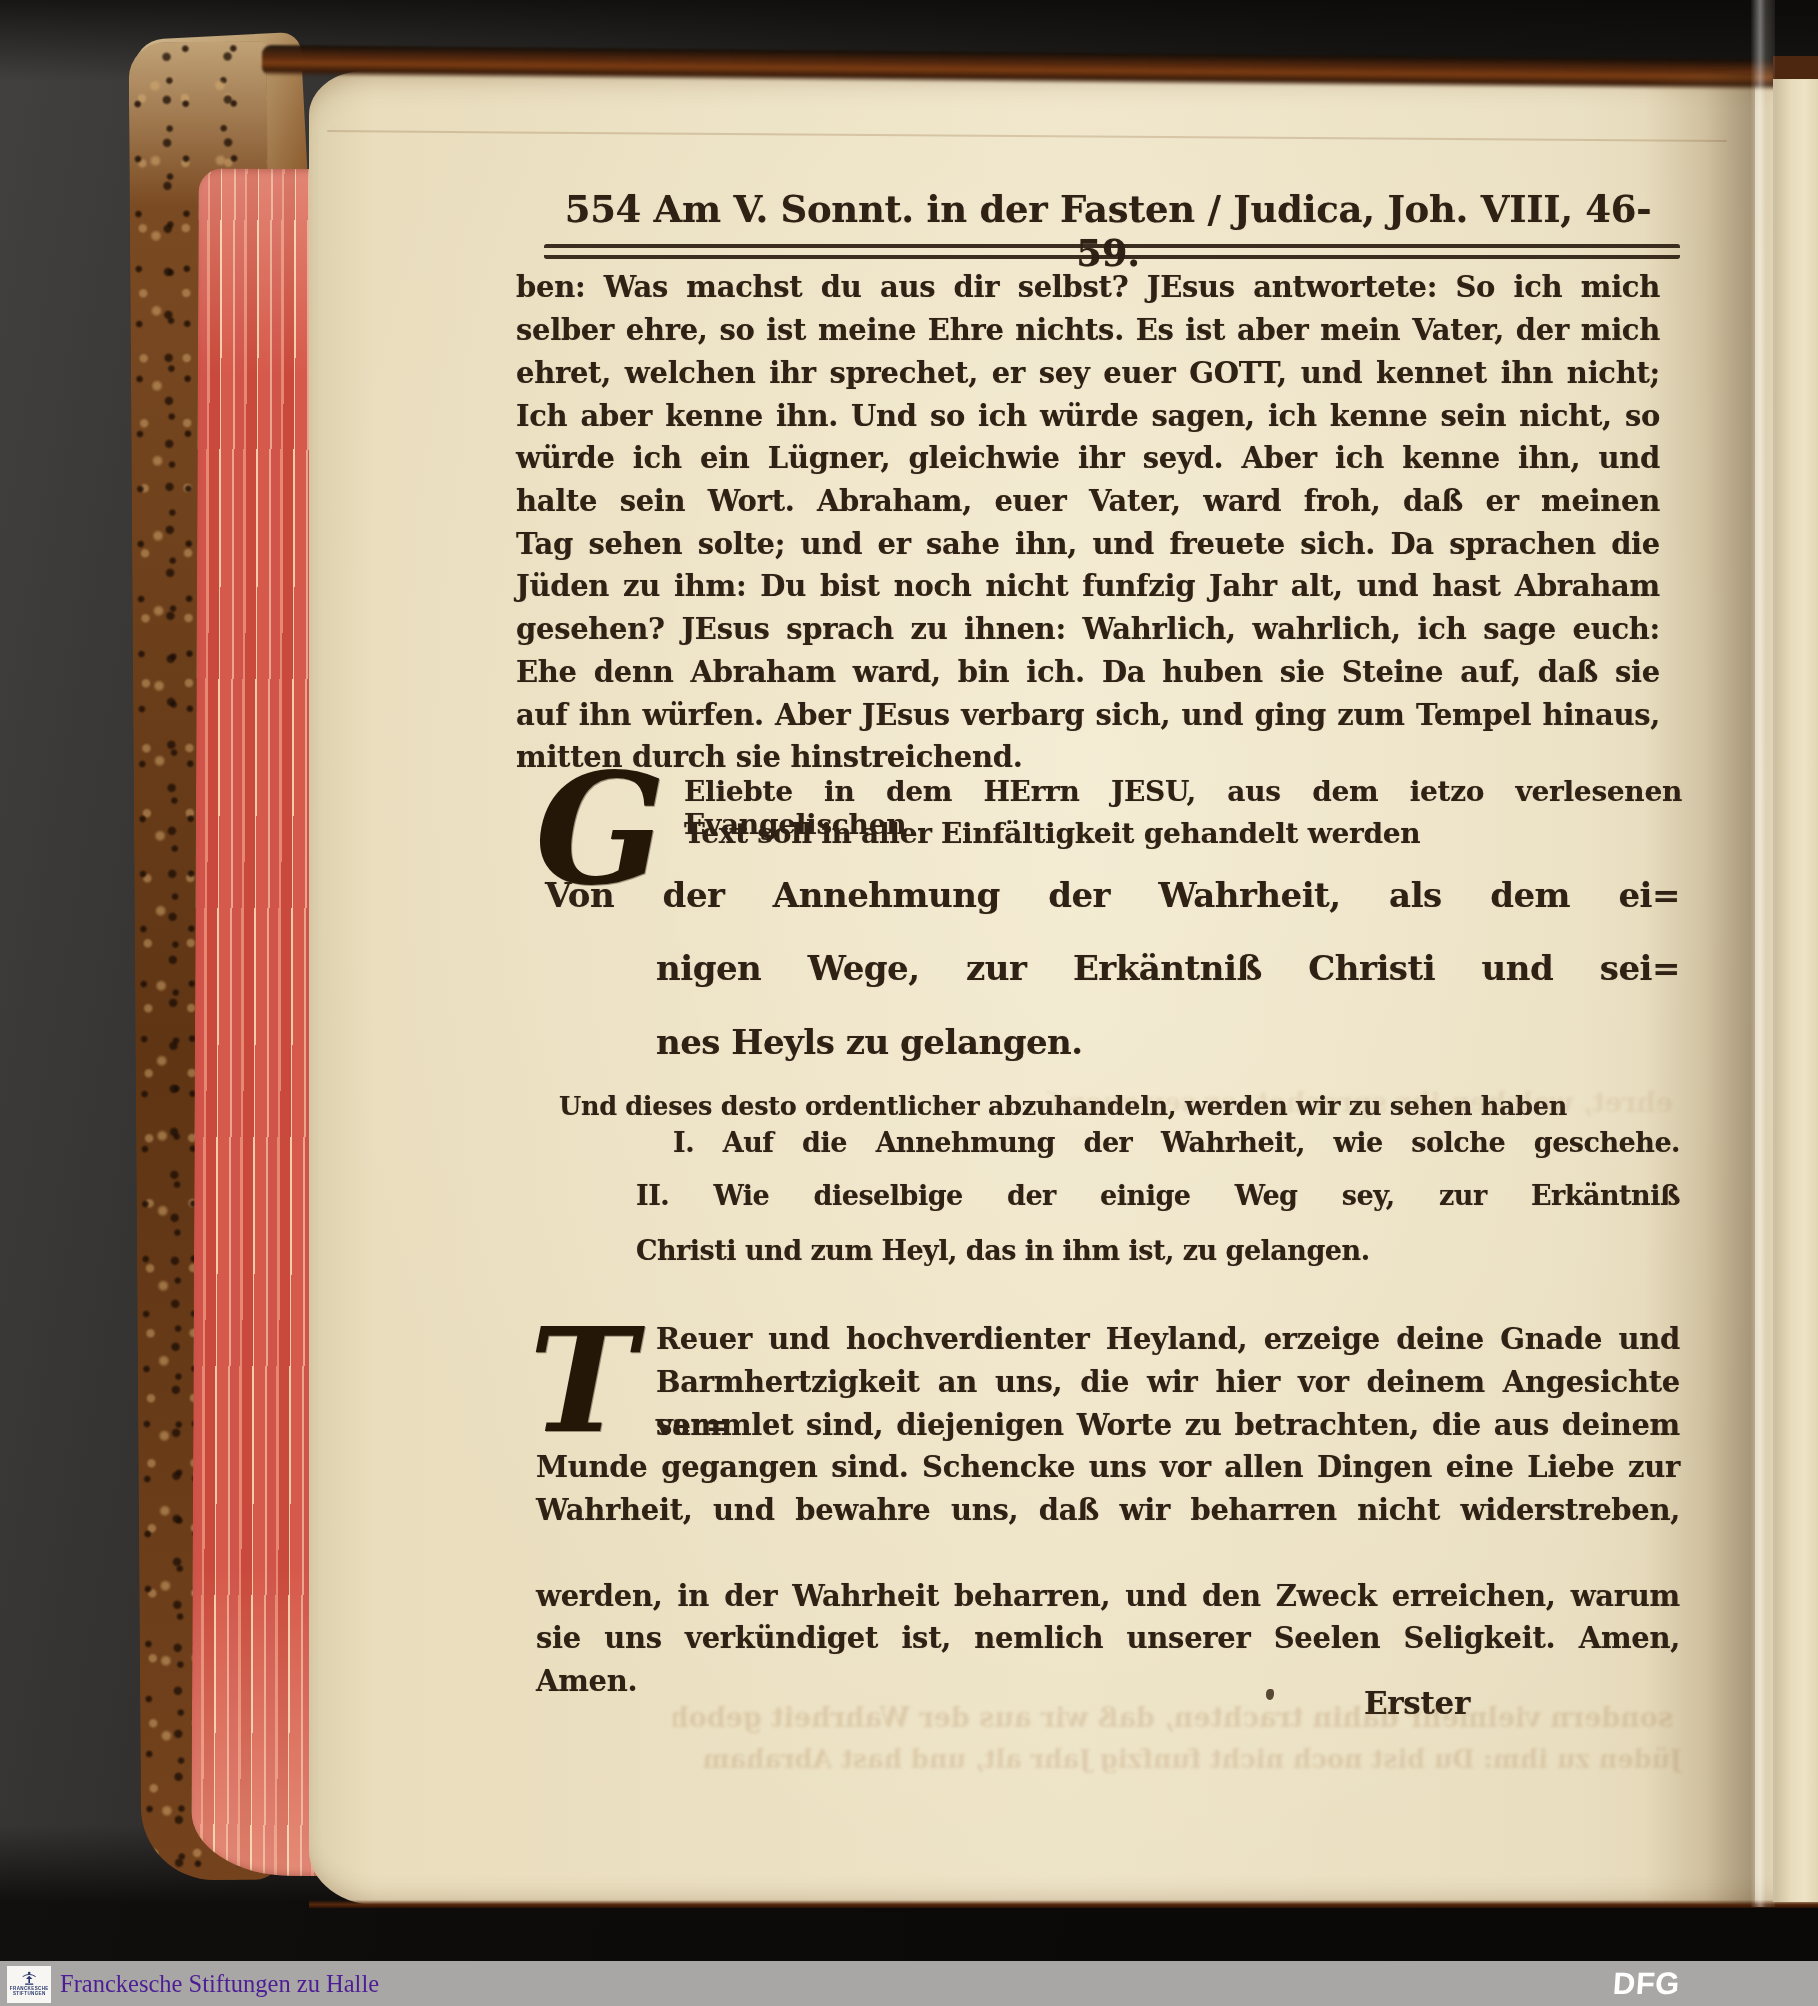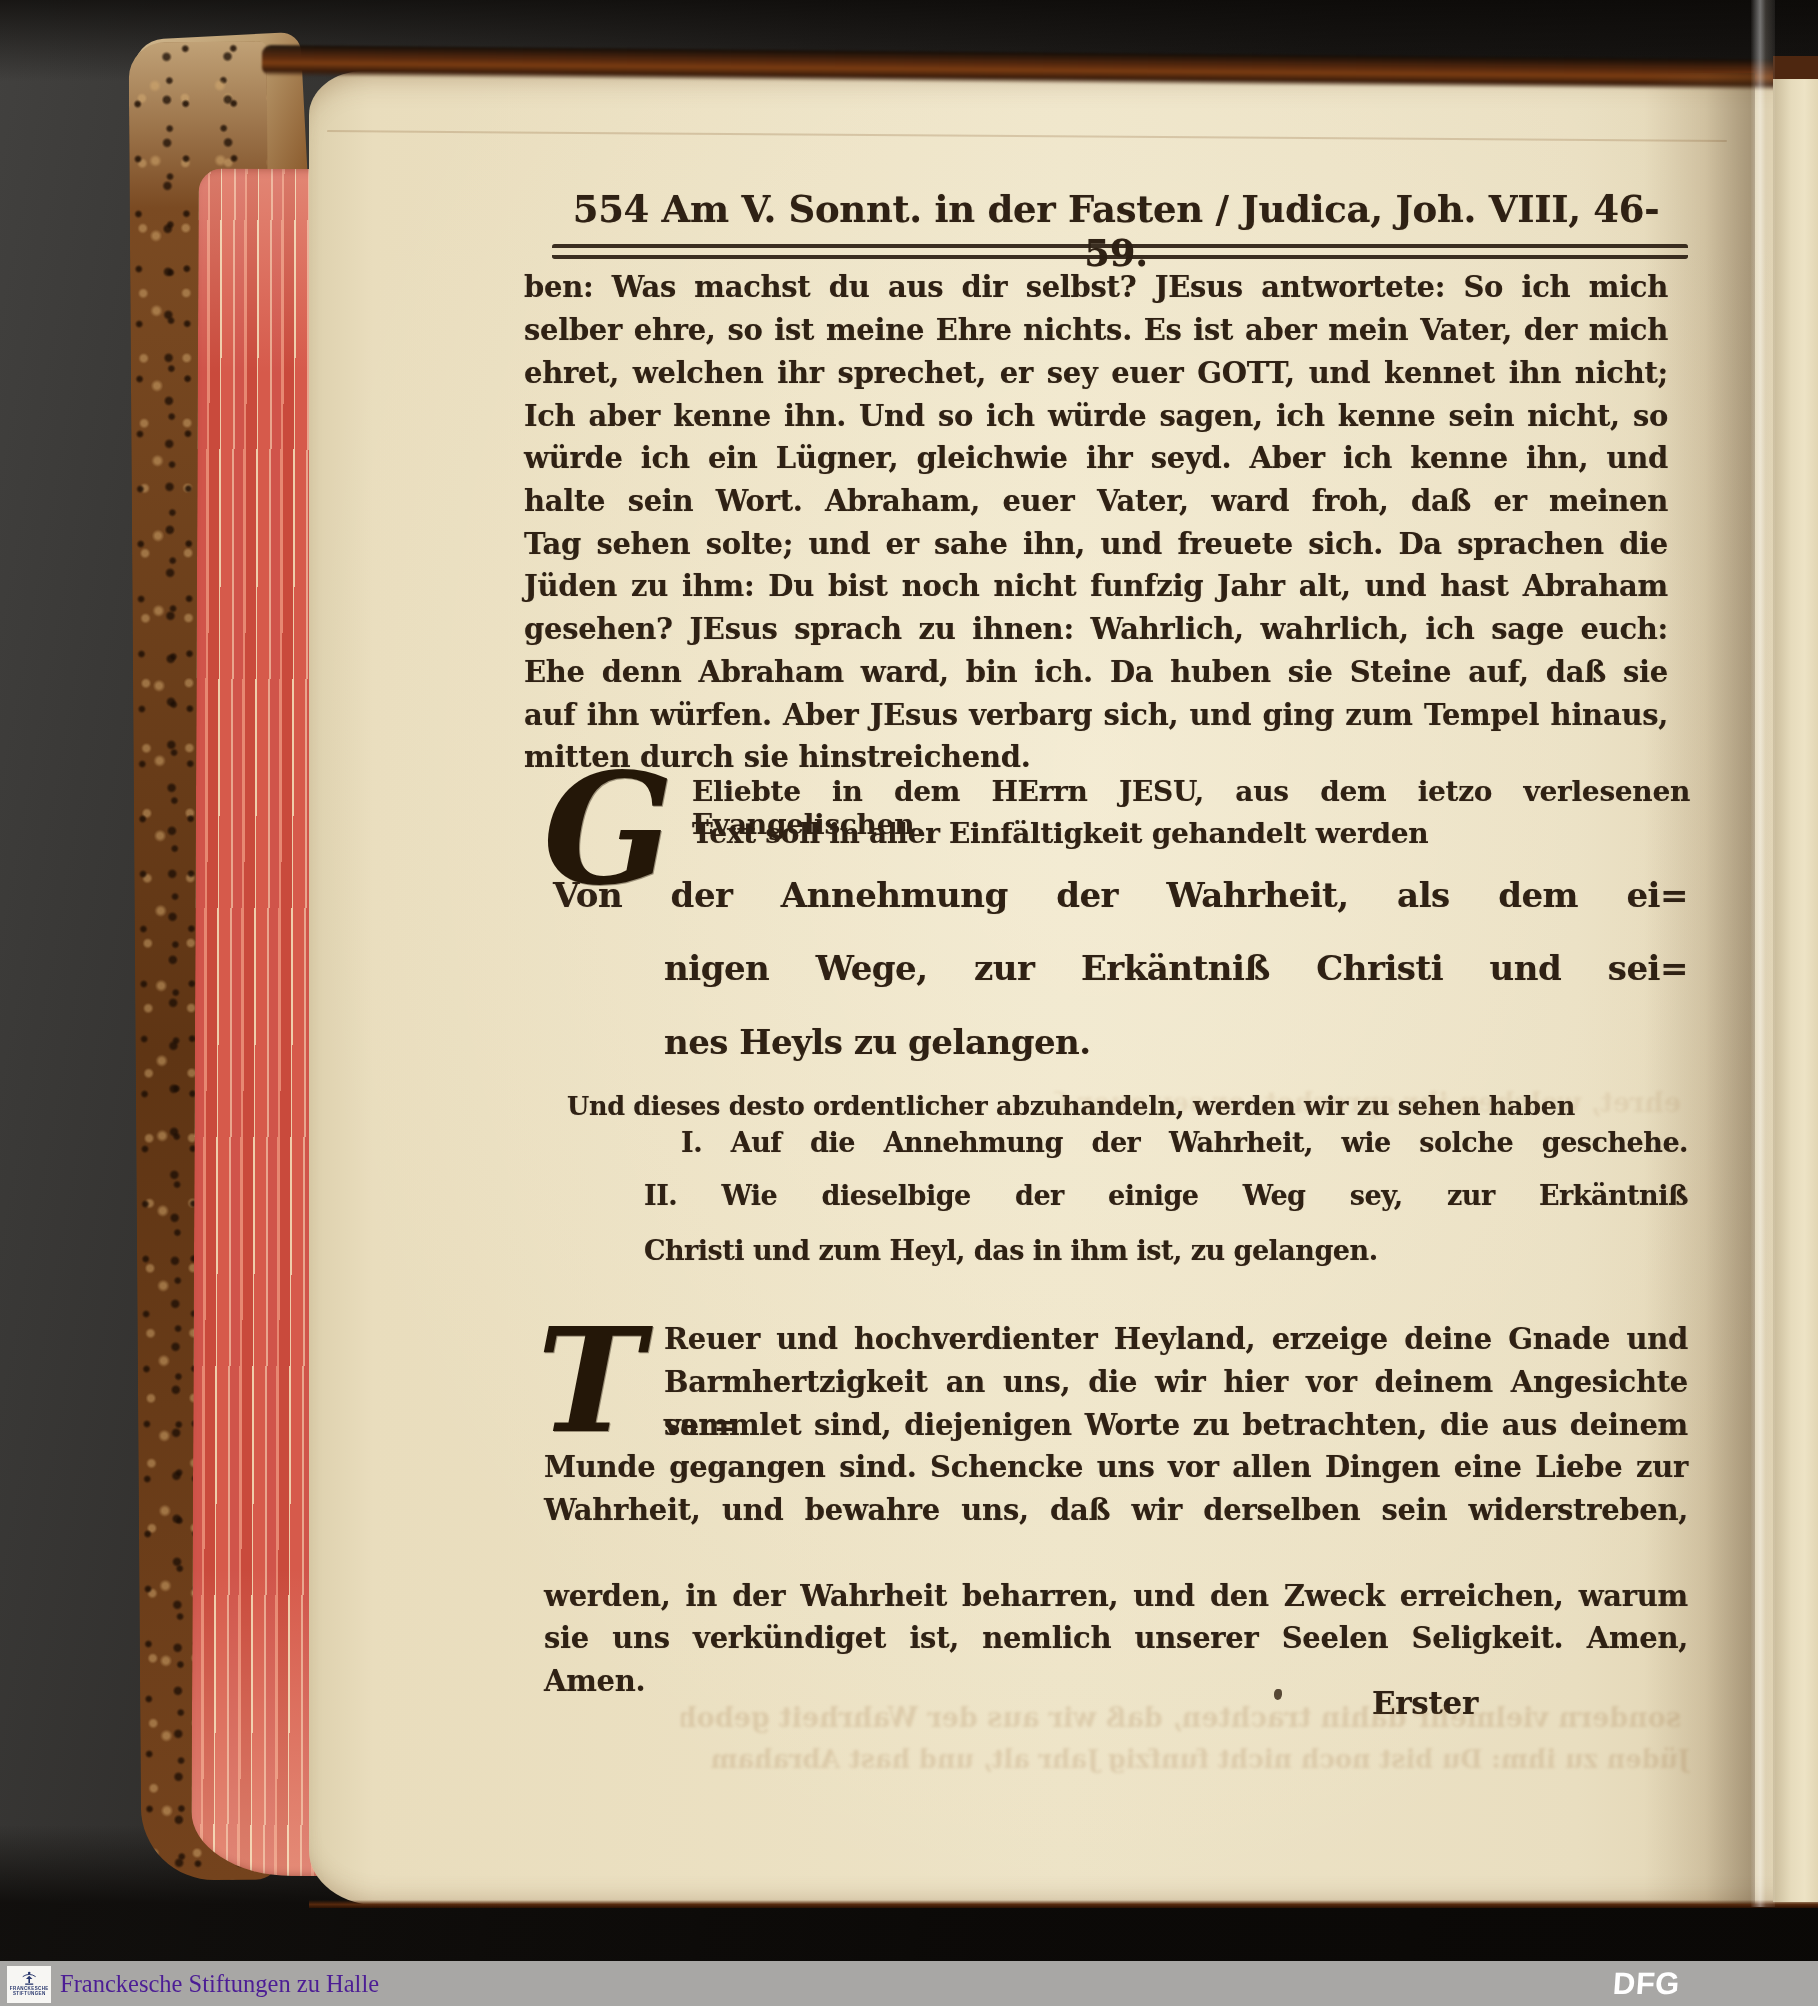--- a/index.html
+++ b/index.html
@@ -58,21 +58,21 @@
   .gutter-shade{position:absolute;left:1644px;top:73px;width:111px;height:1831px;
     background:linear-gradient(to right, rgba(110,80,45,0), rgba(110,80,45,.16) 55%, rgba(66,42,18,.38));}
   .right-sliver{position:absolute;left:1773px;top:56px;width:45px;height:1846px;
     border-top:23.6px solid #4e2710;box-sizing:border-box;
     background:linear-gradient(to right,#c9bb9a,#e6dbbc 40%,#ede3c5 70%,#e2d6b4);}
   .plexi{position:absolute;left:1751px;top:0;width:23.6px;height:1907px;
     background:linear-gradient(to right, rgba(255,255,255,.04), rgba(255,255,255,.5) 38%,
       rgba(215,205,190,.25) 62%, rgba(255,255,255,.08));opacity:.85;}
 
   
-  .text-layer{position:absolute;inset:0;margin-left:8px;}
+  .text-layer{position:absolute;inset:0;}
   .t{position:absolute;font-weight:700;color:#2f2114;letter-spacing:-0.3px;
      text-shadow:0 0 0.9px rgba(47,33,20,.35);white-space:nowrap;}
   .j{white-space:normal;text-align:justify;text-align-last:justify;}
   .ctr{white-space:normal;text-align:left;}
 
   .hdr{left:536px;top:187px;width:1144px;font-size:37px;text-align:center;white-space:normal;}
   .hdr-rule{position:absolute;left:544px;top:244px;width:1136px;height:14.5px;box-sizing:border-box;
     border-top:4.5px solid #2c1f13;border-bottom:4.5px solid #2c1f13;border-radius:2.7px;opacity:.92;}
 
   .gl{left:516px;width:1144px;font-size:29px;line-height:43px;height:43px;}
@@ -149,21 +149,21 @@
 
     <div class="t pt j" style="left:673px;top:1127px;width:1007px">I. Auf die Annehmung der Wahrheit, wie solche geschehe.</div>
     <div class="t pt j" style="left:636px;top:1180px;width:1044px">II. Wie dieselbige der einige Weg sey, zur Erkäntniß</div>
     <div class="t pt ctr" style="left:636px;top:1235px;width:1044px">Christi und zum Heyl, das in ihm ist, zu gelangen.</div>
 
     <div class="t cap" style="left:529px;top:1309px;font-size:144px">T</div>
     <div class="t pr j" style="left:656px;top:1318px;width:1024px">Reuer und hochverdienter Heyland, erzeige deine Gnade und</div>
     <div class="t pr j" style="left:656px;top:1361px;width:1024px">Barmhertzigkeit an uns, die wir hier vor deinem Angesichte ver=</div>
     <div class="t pr j" style="left:656px;top:1404px;width:1024px">sammlet sind, diejenigen Worte zu betrachten, die aus deinem</div>
     <div class="t pr j" style="left:536px;top:1446px;width:1144px">Munde gegangen sind. Schencke uns vor allen Dingen eine Liebe zur</div>
-    <div class="t pr j" style="left:536px;top:1489px;width:1144px">Wahrheit, und bewahre uns, daß wir derselben sein widerstreben,</div>
+    <div class="t pr j" style="left:536px;top:1489px;width:1144px">Wahrheit, und bewahre uns, daß wir beharren nicht widerstreben,</div>
     <div class="t pr j" style="left:536px;top:1575px;width:1144px">werden, in der Wahrheit beharren, und den Zweck erreichen, warum</div>
     <div class="t pr j" style="left:536px;top:1617px;width:1144px">sie uns verkündiget ist, nemlich unserer Seelen Seligkeit. Amen,</div>
     <div class="t pr" style="left:536px;top:1660px">Amen.</div>
 
     <div class="speck"></div>
     <div class="t catch" style="left:1364px;top:1685px">Erster</div>
 
     <div class="ghost" style="left:673px;top:1702px;width:1000px">sondern vielmehr dahin trachten, daß wir aus der Wahrheit gebohren</div>
     <div class="ghost" style="left:636px;top:1744px;width:1046px;font-size:25.5px">Jüden zu ihm: Du bist noch nicht funfzig Jahr alt, und hast Abraham</div>
     <div class="ghost" style="left:1046px;top:1087px;width:627px;opacity:.22">ehret, welchen ihr sprechet, er sey euer GOTT, und kennet ihn nicht;</div>

